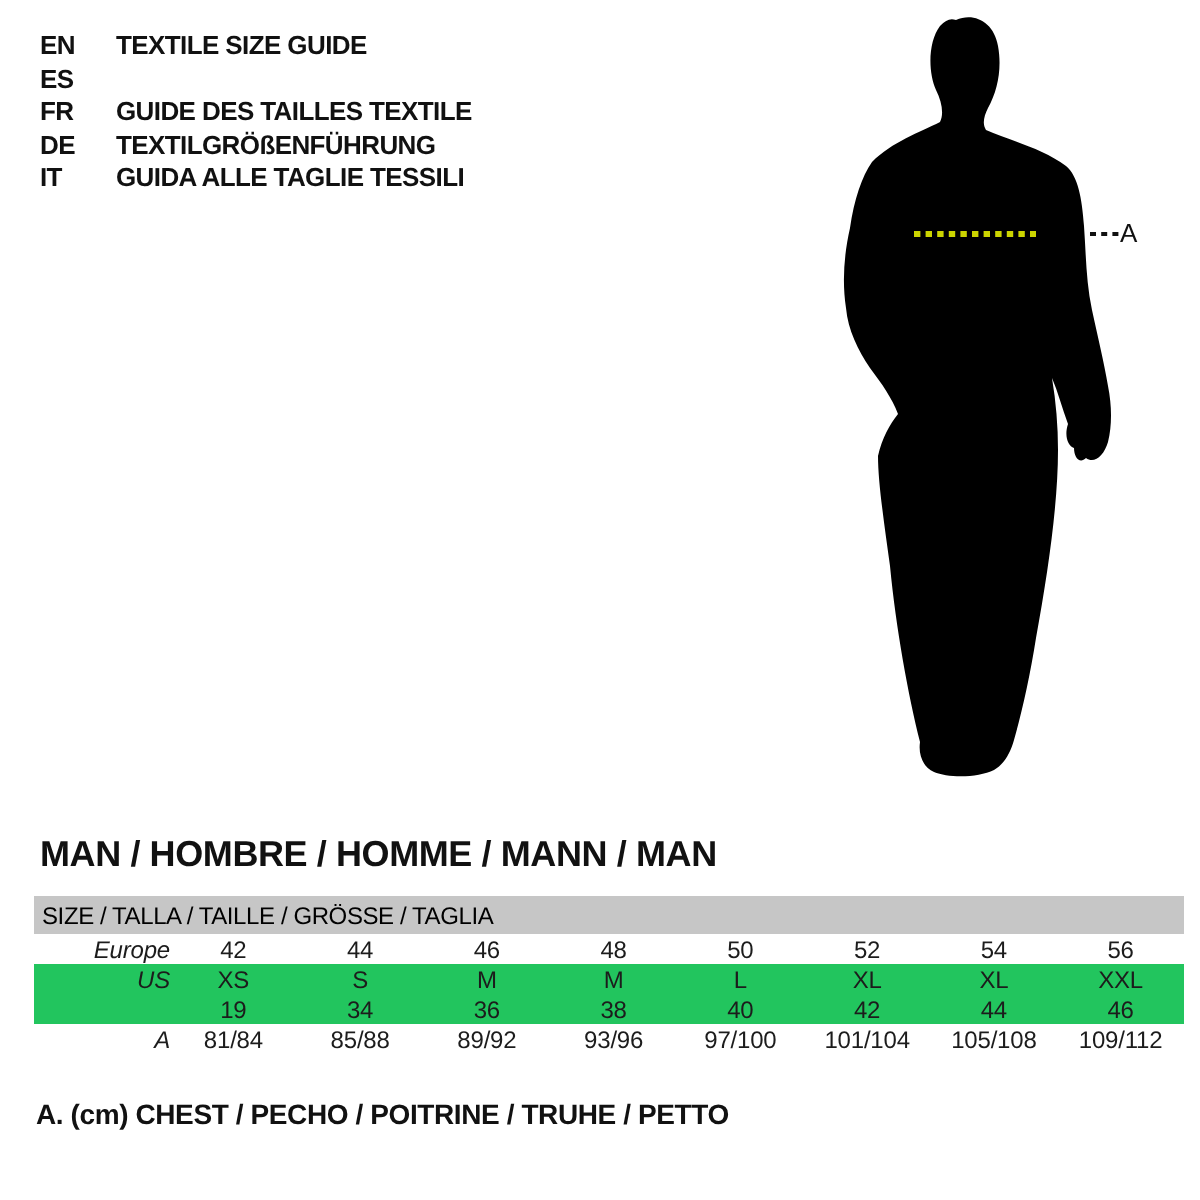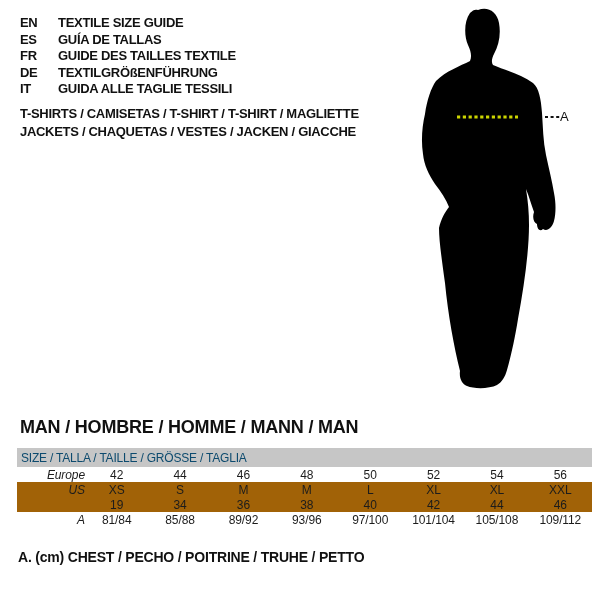--- a/index.html
+++ b/index.html
@@ -19,62 +19,57 @@
   .figure-wrap{position:absolute;left:390px;top:0;width:210px;height:400px;}
   .measure-a{position:absolute;left:560px;top:109px;font-size:13px;font-weight:400;color:#111;}
   
   .section-title{position:absolute;left:20px;top:420px;font-size:18px;font-weight:700;
                  letter-spacing:-0.2px;line-height:15px;white-space:nowrap;}
   
   .size-table{position:absolute;left:17px;top:448px;width:575px;border-collapse:collapse;
               table-layout:fixed;font-size:12px;letter-spacing:-0.1px;color:#1c1c1c;}
   .size-table td{padding:0;vertical-align:middle;}
   .size-table .hdr td{background:#c6c6c6;height:19px;text-align:left;padding-left:4px;
-                      font-size:12px;color:#0c4a6e;letter-spacing:-0.2px;white-space:nowrap;}
+                      font-size:12px;color:#000000;letter-spacing:-0.2px;white-space:nowrap;}
   .size-table .r{height:15px;}
   .size-table .r-last{height:16px;}
   .size-table .lbl{text-align:right;padding-left:3px;font-style:italic;}
   .size-table .val{text-align:center;}
-  .size-table .stripe td{background:#a16207;}
+  .size-table .stripe td{background:#22c55e;}
   
   .footnote{position:absolute;left:18px;top:549px;font-size:14px;font-weight:700;
             letter-spacing:-0.2px;white-space:nowrap;}
 </style>
 </head>
 <body>
 
 <div class="page">
 
   <div class="lang-block">
     <div class="lang-row">
       <span class="lang-code">EN</span>
       <span class="lang-label">TEXTILE SIZE GUIDE</span>
     </div>
     <div class="lang-row">
       <span class="lang-code">ES</span>
-      <span class="lang-label">GUÍA DE TALLAS</span>
     </div>
     <div class="lang-row">
       <span class="lang-code">FR</span>
       <span class="lang-label">GUIDE DES TAILLES TEXTILE</span>
     </div>
     <div class="lang-row">
       <span class="lang-code">DE</span>
       <span class="lang-label">TEXTILGRÖßENFÜHRUNG</span>
     </div>
     <div class="lang-row">
       <span class="lang-code">IT</span>
       <span class="lang-label">GUIDA ALLE TAGLIE TESSILI</span>
     </div>
   </div>
 
-  <div class="cat-block">
-    <div>T-SHIRTS / CAMISETAS / T-SHIRT / T-SHIRT / MAGLIETTE</div>
-    <div>JACKETS / CHAQUETAS / VESTES / JACKEN / GIACCHE</div>
-  </div>
 
   <div class="figure-wrap">
     <svg width="210" height="400" viewBox="0 0 210 400" xmlns="http://www.w3.org/2000/svg">
       <path d="M 88 10
                C 97 6 107 11 109 23
                C 111 34 109 45 104 54
                C 102 58 101 62 103 65
                C 114 70 131 74 143 83
                C 149 88 151 99 152 113
                C 153 127 153 141 156 155

